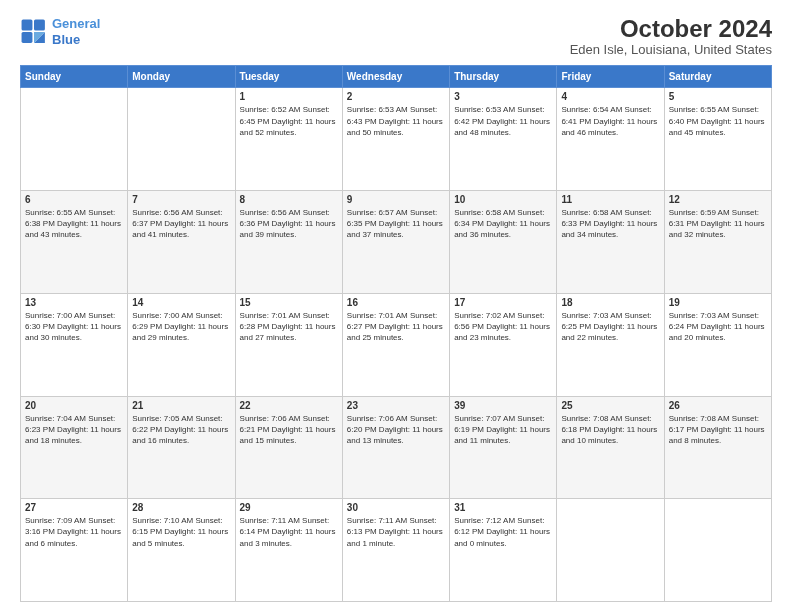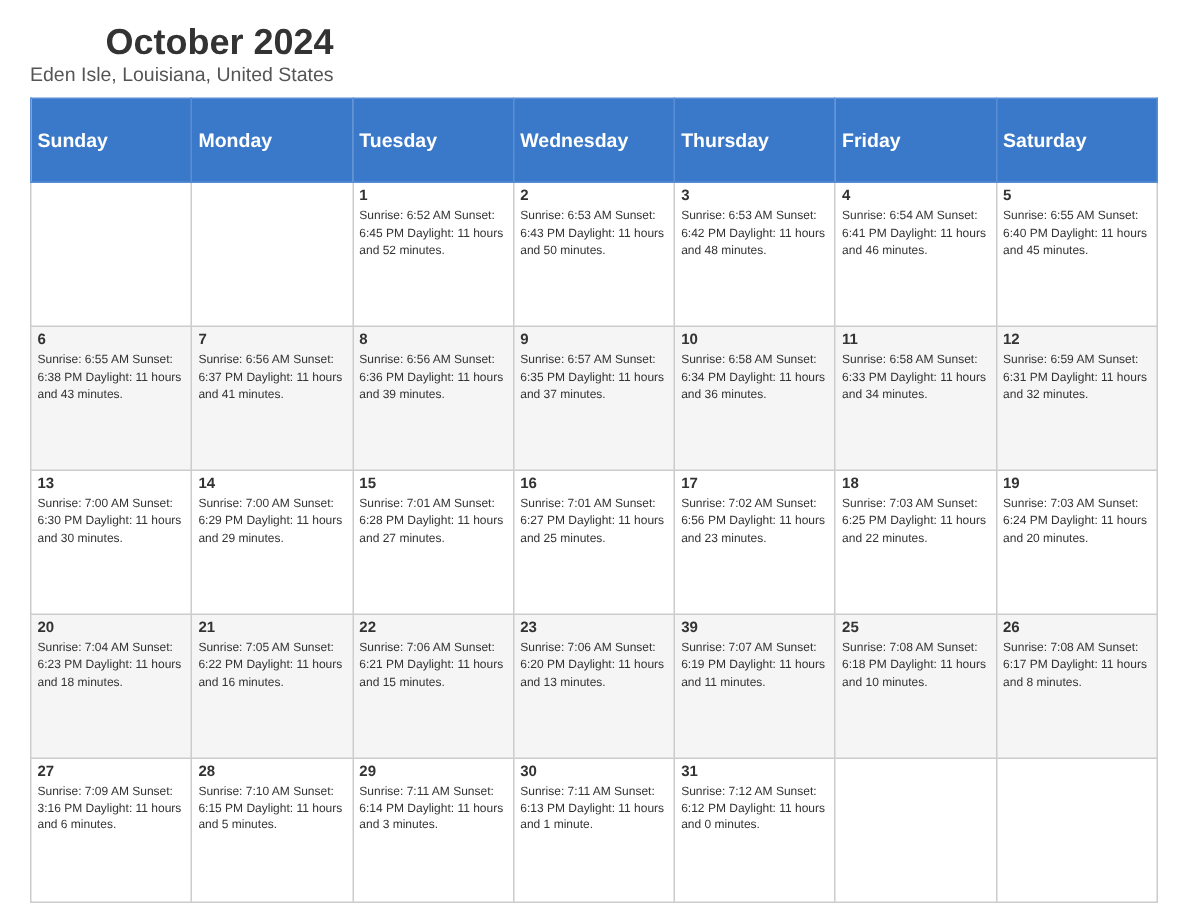--- a/index.html
+++ b/index.html
@@ -55,23 +55,23 @@
       color: #555;
     }
     .calendar-table {
       width: 100%;
       border-collapse: collapse;
       flex: 1;
     }
     .calendar-table th {
       background-color: #3a78c9;
       color: #fff;
-      font-size: 13px;
+      font-size: 10px;
       font-weight: bold;
-      padding: 20px 4px;
+      padding: 5px 4px;
       text-align: left;
       border: 1px solid #5a8ed4;
     }
     .calendar-table td {
       vertical-align: top;
       border: 1px solid #ccc;
       padding: 3px 4px;
       width: 106px;
       font-size: 8.5px;
       color: #333;
@@ -94,20 +94,33 @@
     }
     .empty-cell {
       background: #f9f9f9;
     }
   </style>
 </head>
 <body>
 
 <div class="page">
   <div class="header">
+    <div class="logo">
+      <svg class="logo-icon" viewBox="0 0 36 36">
+        <rect x="2" y="2" width="14" height="14" rx="2" fill="#3a78c9"></rect>
+        <rect x="18" y="2" width="14" height="14" rx="2" fill="#3a78c9"></rect>
+        <rect x="2" y="18" width="14" height="14" rx="2" fill="#3a78c9"></rect>
+        <polygon points="18,32 32,18 32,32" fill="#3a78c9"></polygon>
+        <polygon points="18,18 32,18 18,32" fill="#6aaae0"></polygon>
+      </svg>
+      <div class="logo-text">
+        <div><span>General</span></div>
+        <div><span style="color:#3a78c9">Blue</span></div>
+      </div>
+    </div>
     <div class="title-block">
       <div class="month-title">October 2024</div>
       <div class="location">Eden Isle, Louisiana, United States</div>
     </div>
   </div>
 
   <table class="calendar-table">
     <thead>
       <tr>
         <th>Sunday</th>

